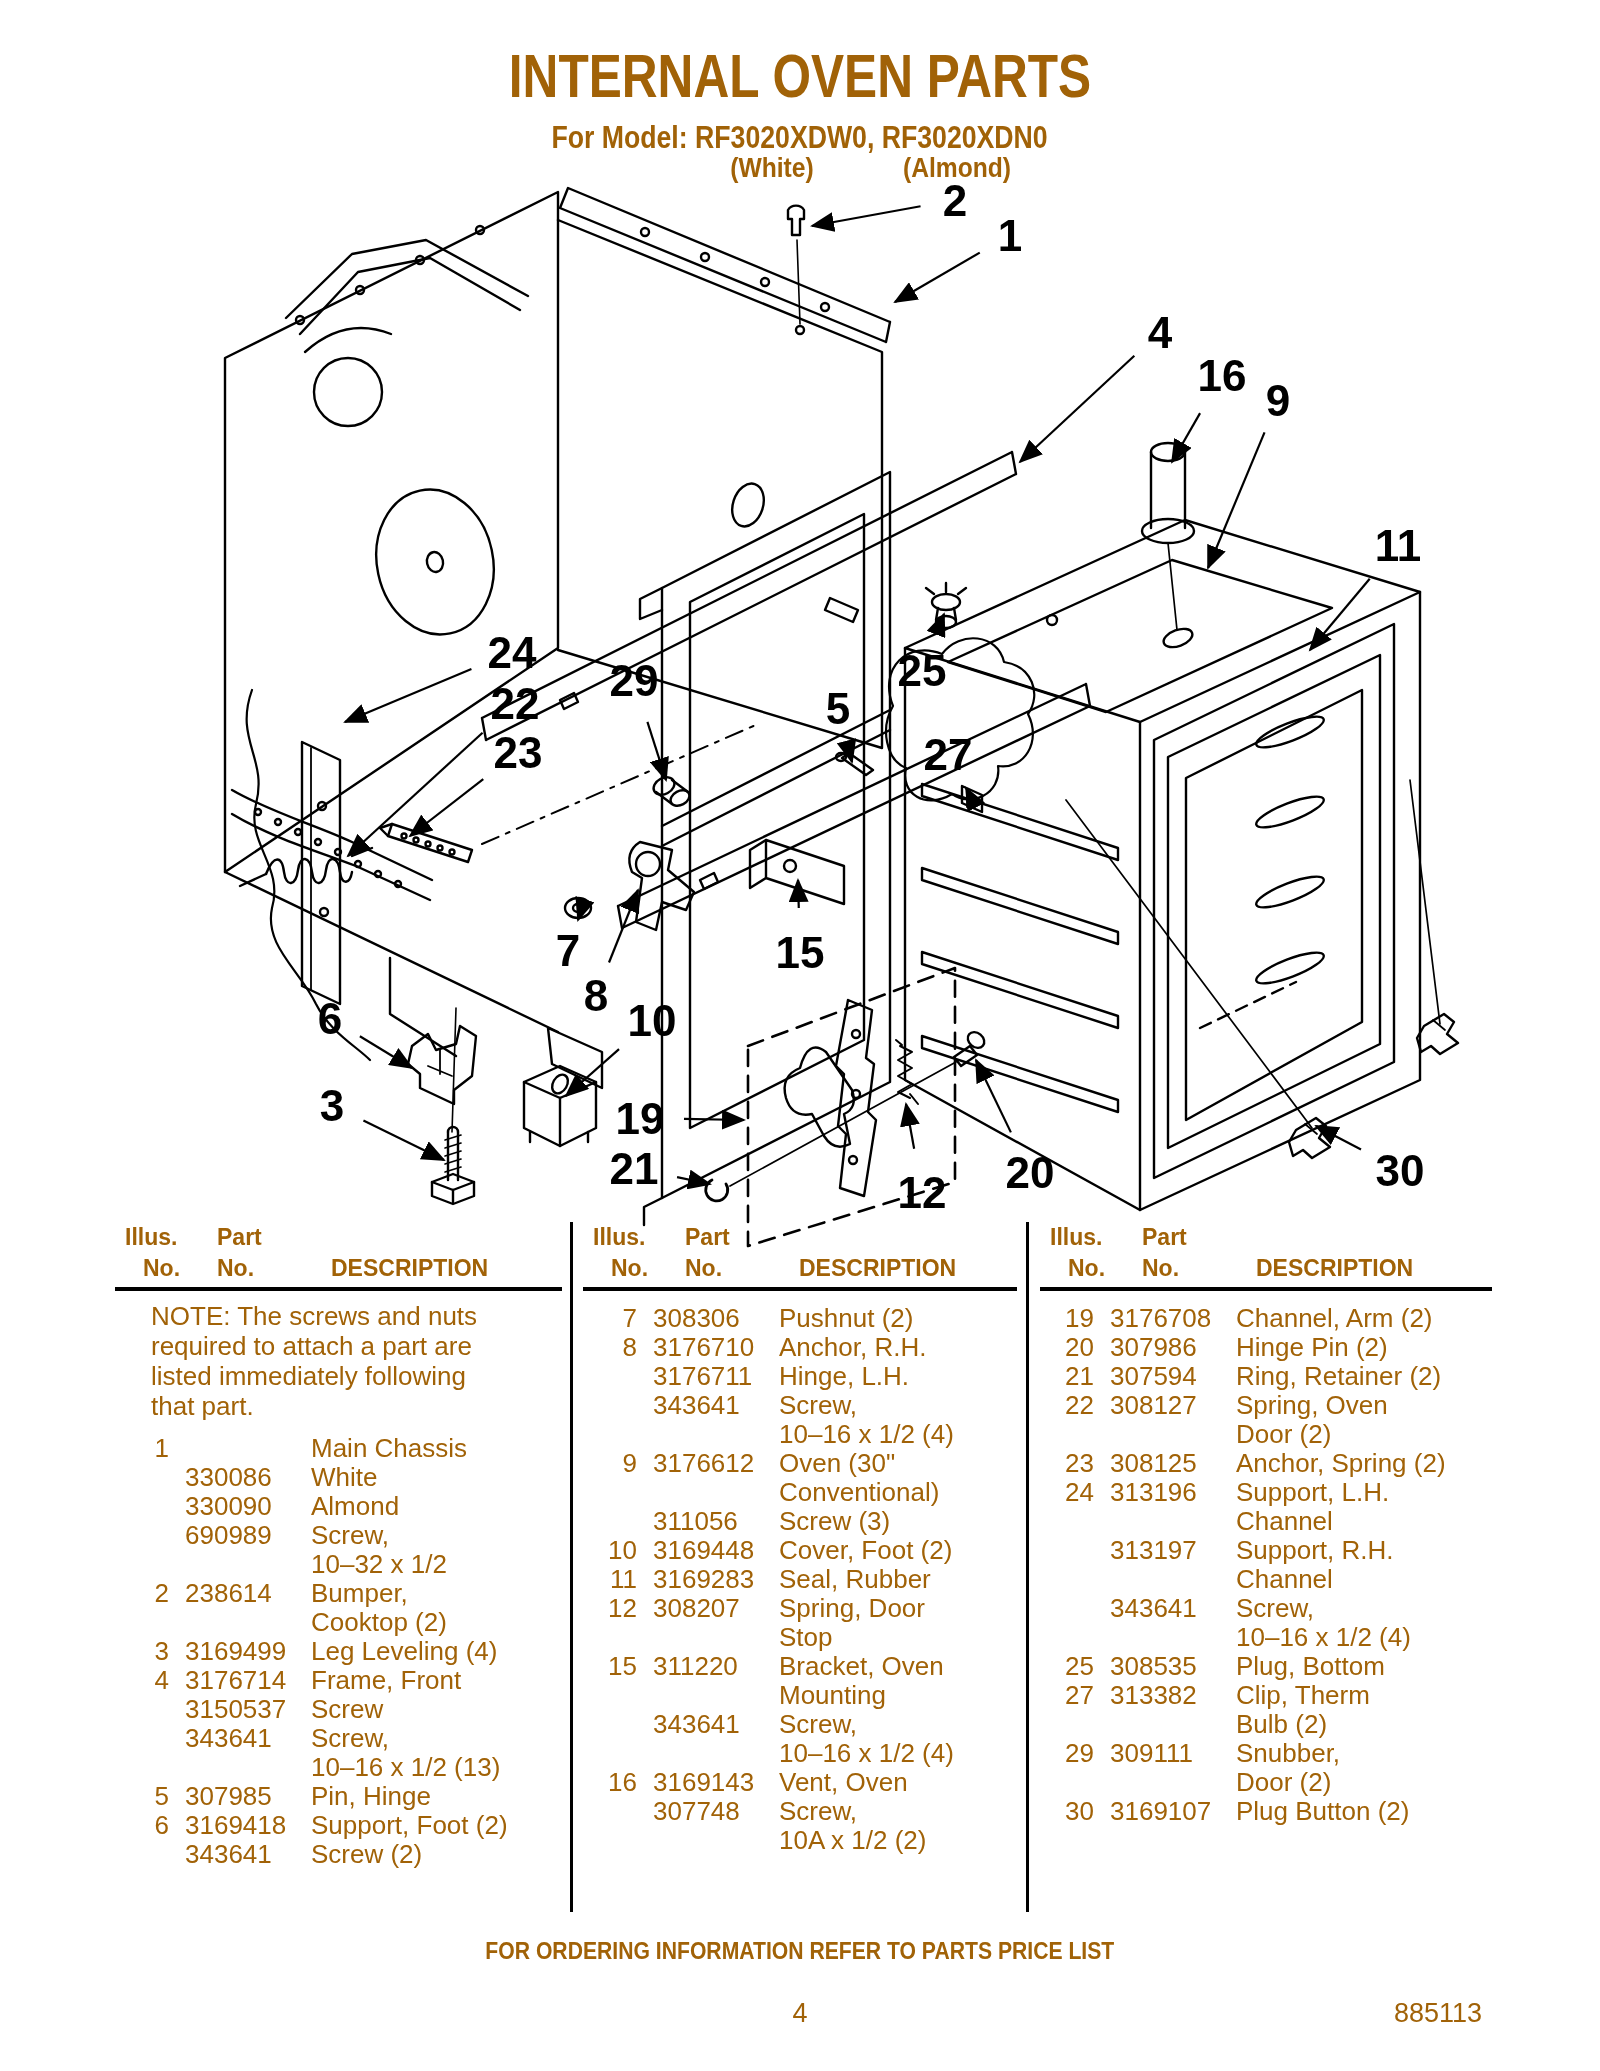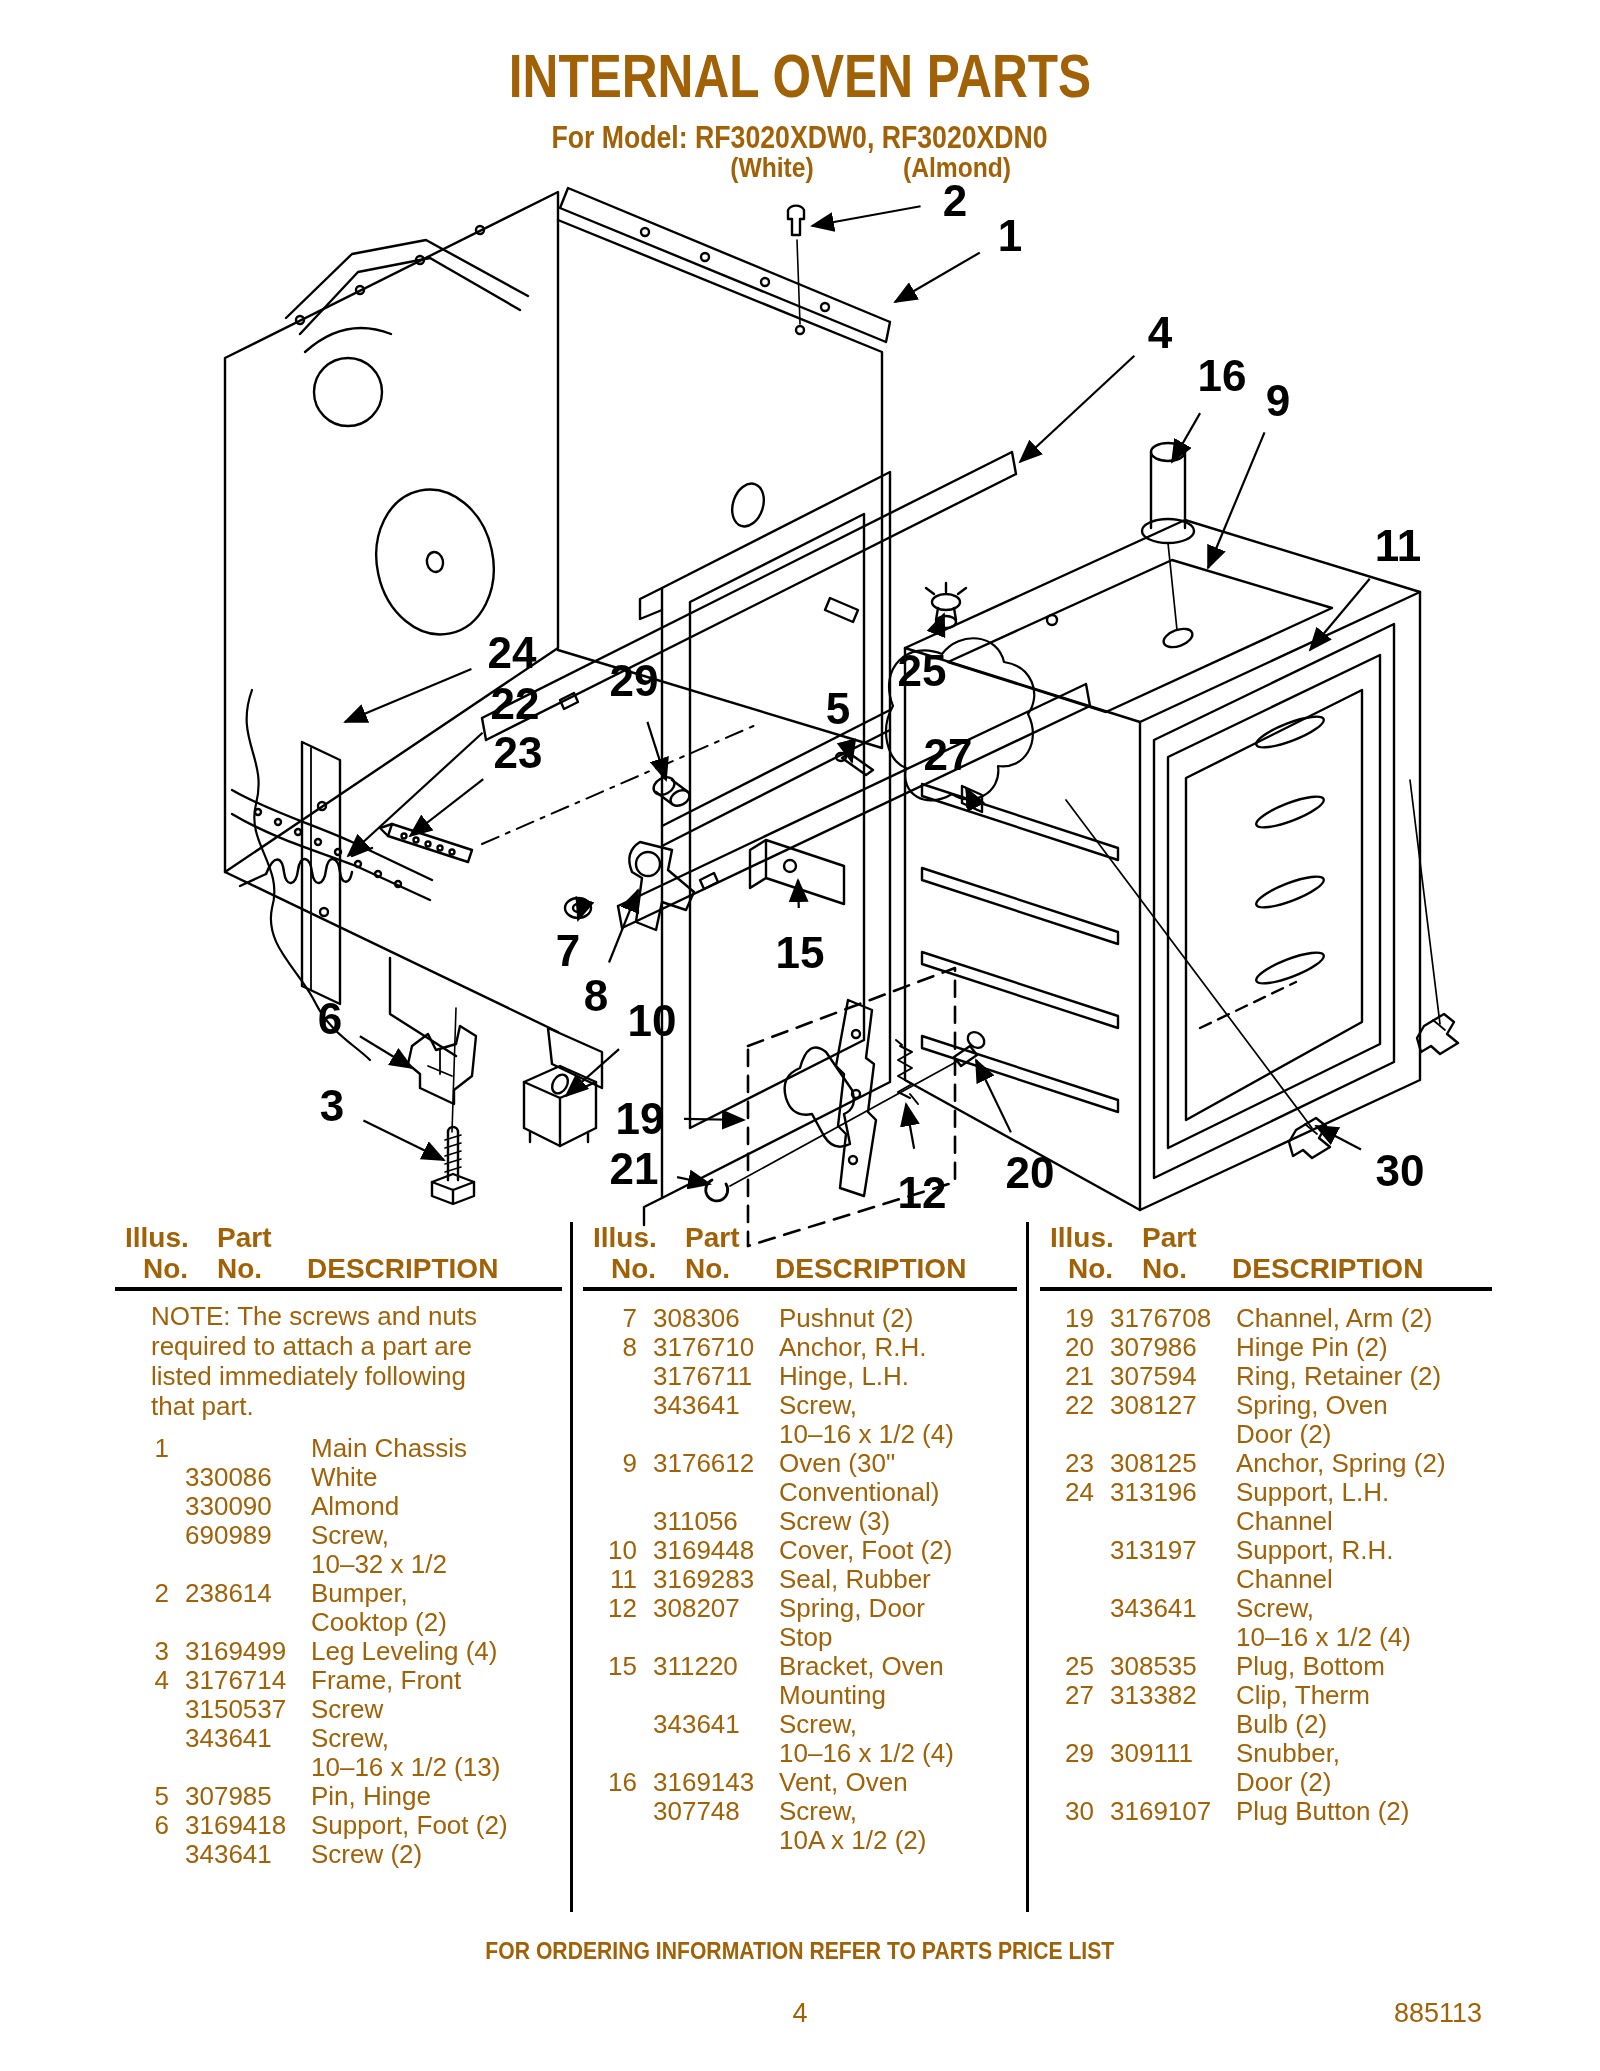--- a/index.html
+++ b/index.html
@@ -17,27 +17,27 @@
 
   #diagram{position:absolute;left:0;top:0;width:1600px;height:2071px;}
   .callout-num{font-family:"Liberation Sans",sans-serif;font-weight:bold;font-size:44px;fill:#000;
                text-anchor:middle;dominant-baseline:central;}
   .leader{stroke:#000;stroke-width:2.2;}
 
   .ptable{position:absolute;top:1222px;font-size:26px;line-height:29px;}
   #t1{left:115px;width:447px;}
   #t2{left:583px;width:434px;}
   #t3{left:1040px;width:452px;}
-  .thead{position:relative;height:64px;font-size:28px;font-weight:bold;line-height:31px;}
+  .thead{position:relative;height:64px;font-size:23px;font-weight:bold;line-height:31px;}
   .thead span{position:absolute;white-space:nowrap;}
   .h-illus{left:10px;top:0;}
   .h-part{left:102px;top:0;}
   .h-no1{left:28px;top:31px;}
   .h-no2{left:102px;top:31px;}
-  .h-desc{left:192px;top:31px;}
+  .h-desc{left:216px;top:31px;}
   .hrule{height:4px;background:#000;margin-top:1px;}
   .note{margin:10px 0 12px 36px;width:348px;line-height:30px;}
   .rows{margin-top:13px;}
   .prow{display:grid;grid-template-columns:70px 100px 1fr;}
   .c-illus{text-align:right;padding-right:16px;}
   .c-part{text-align:left;}
   .c-desc{padding-left:26px;white-space:pre-line;}
   .vrule{position:absolute;top:1222px;width:3px;height:690px;background:#000;}
   #vr1{left:570px;}
   #vr2{left:1026px;}

